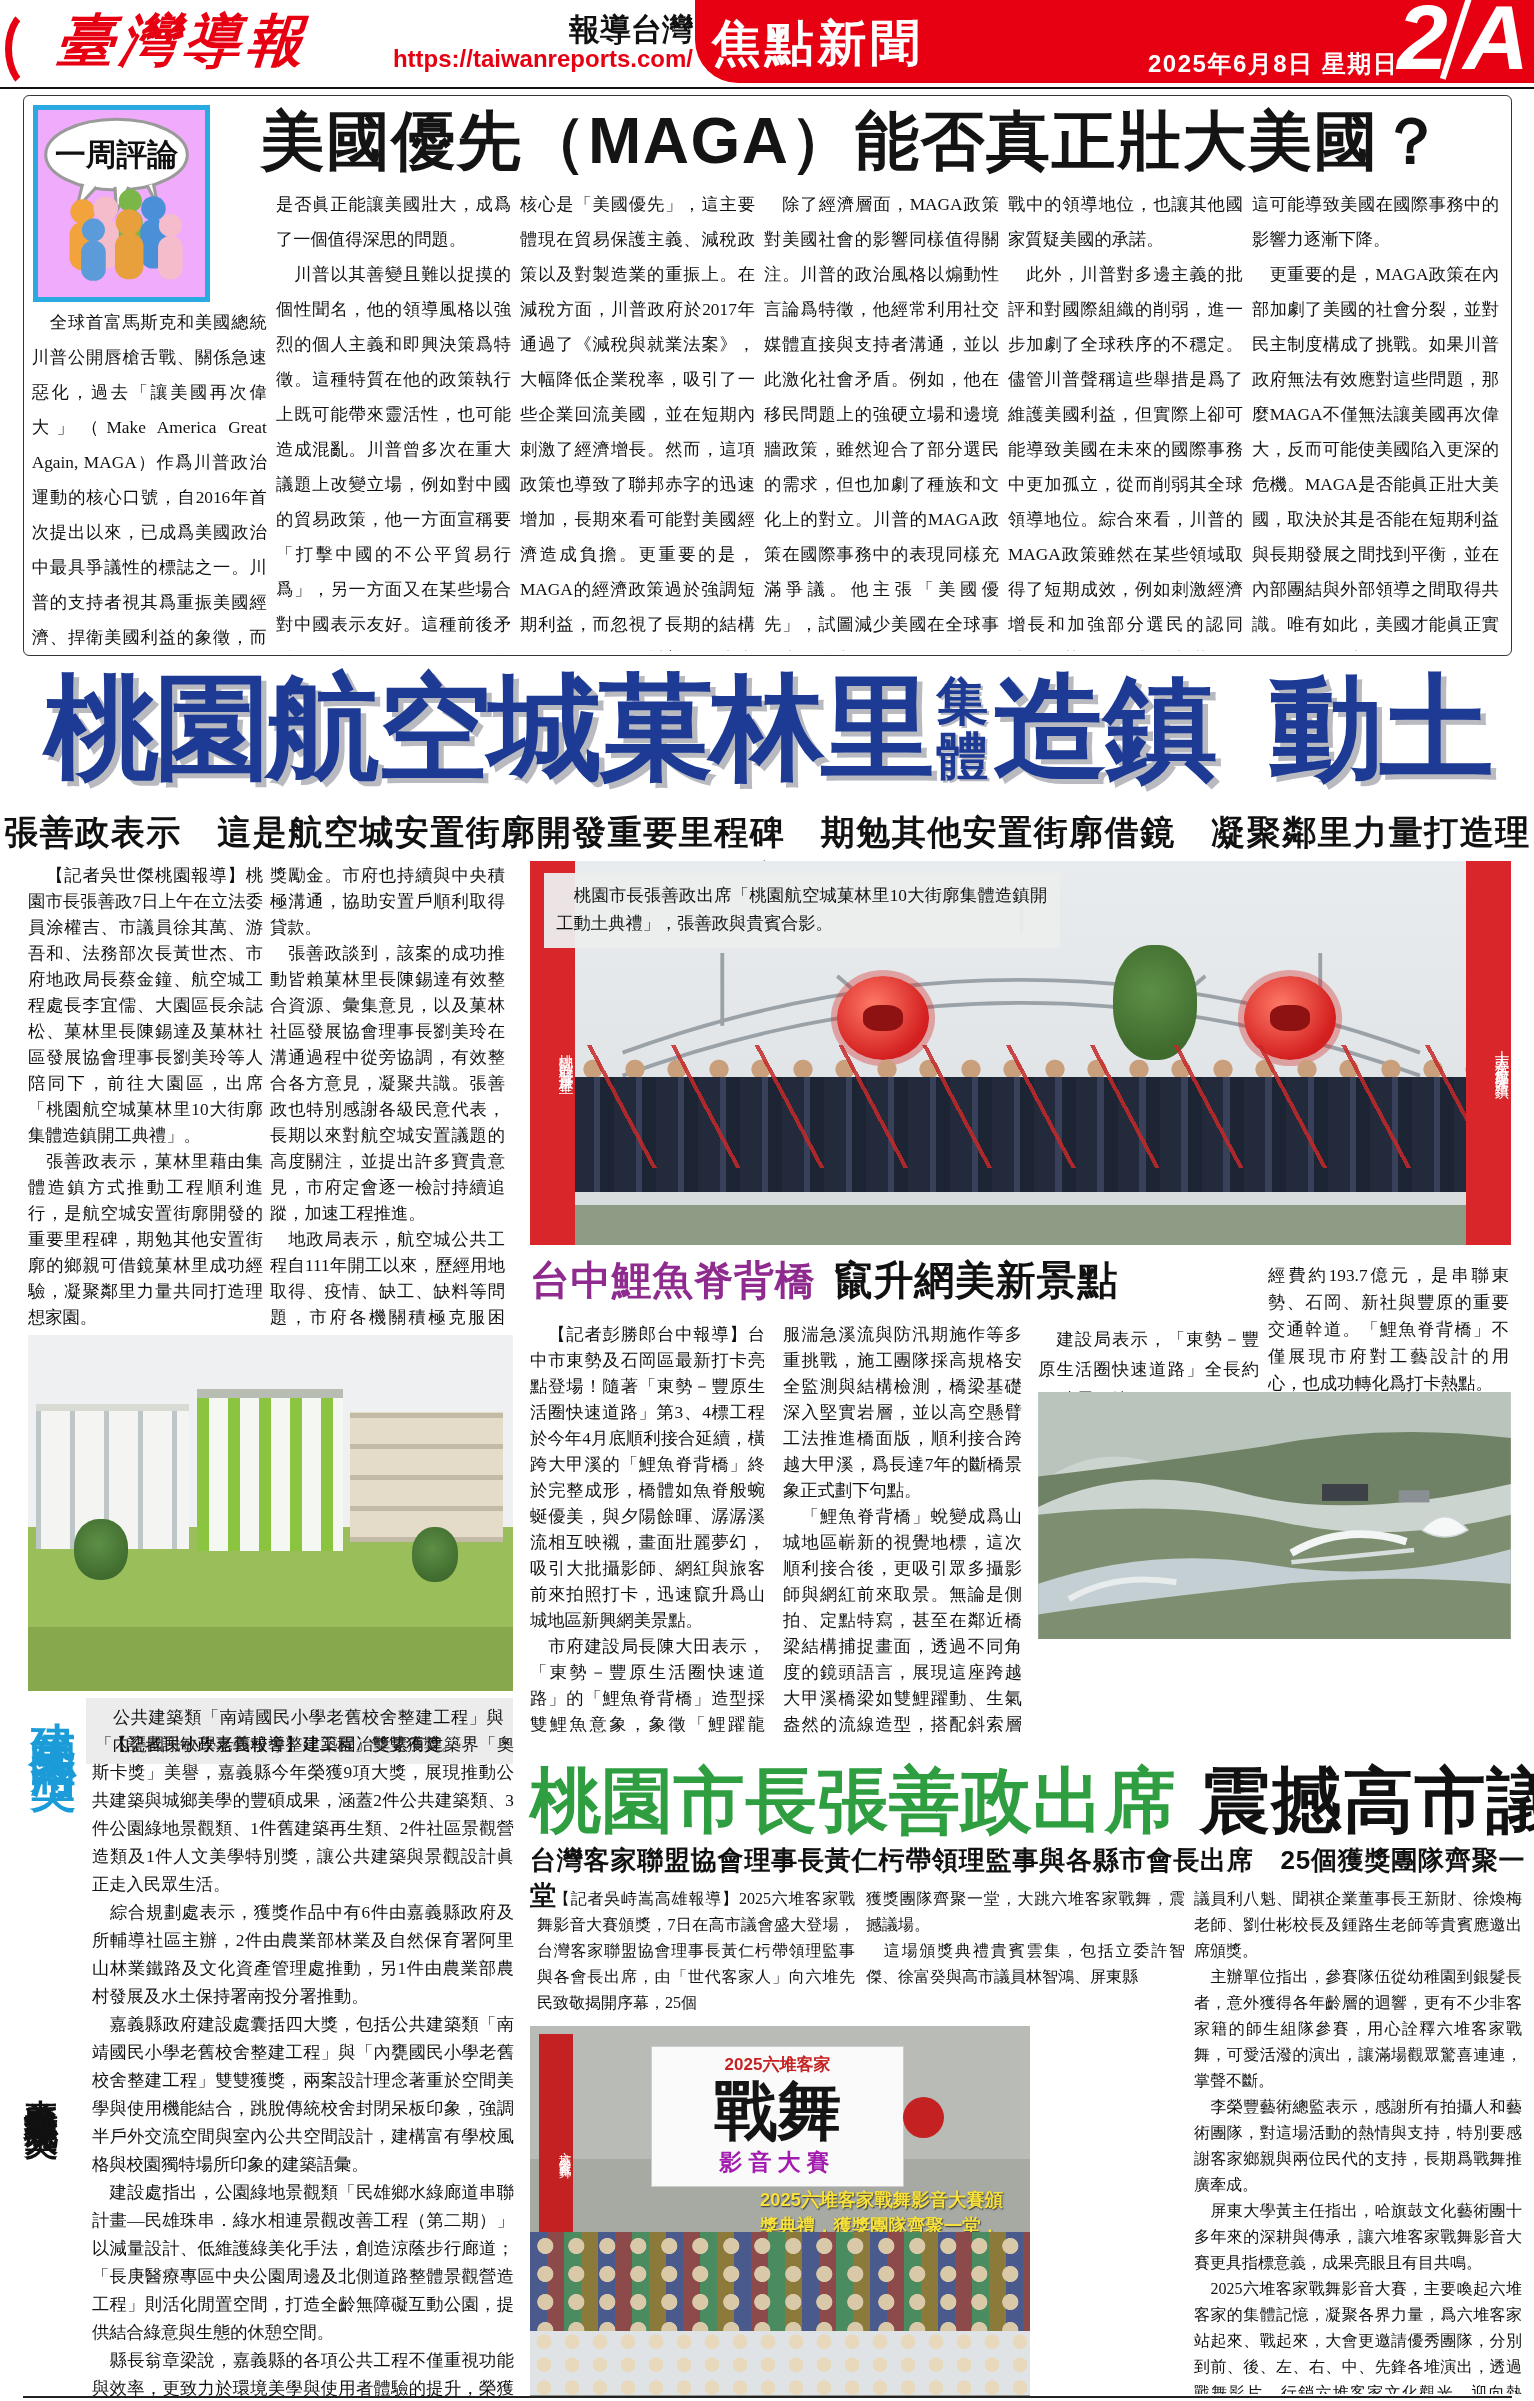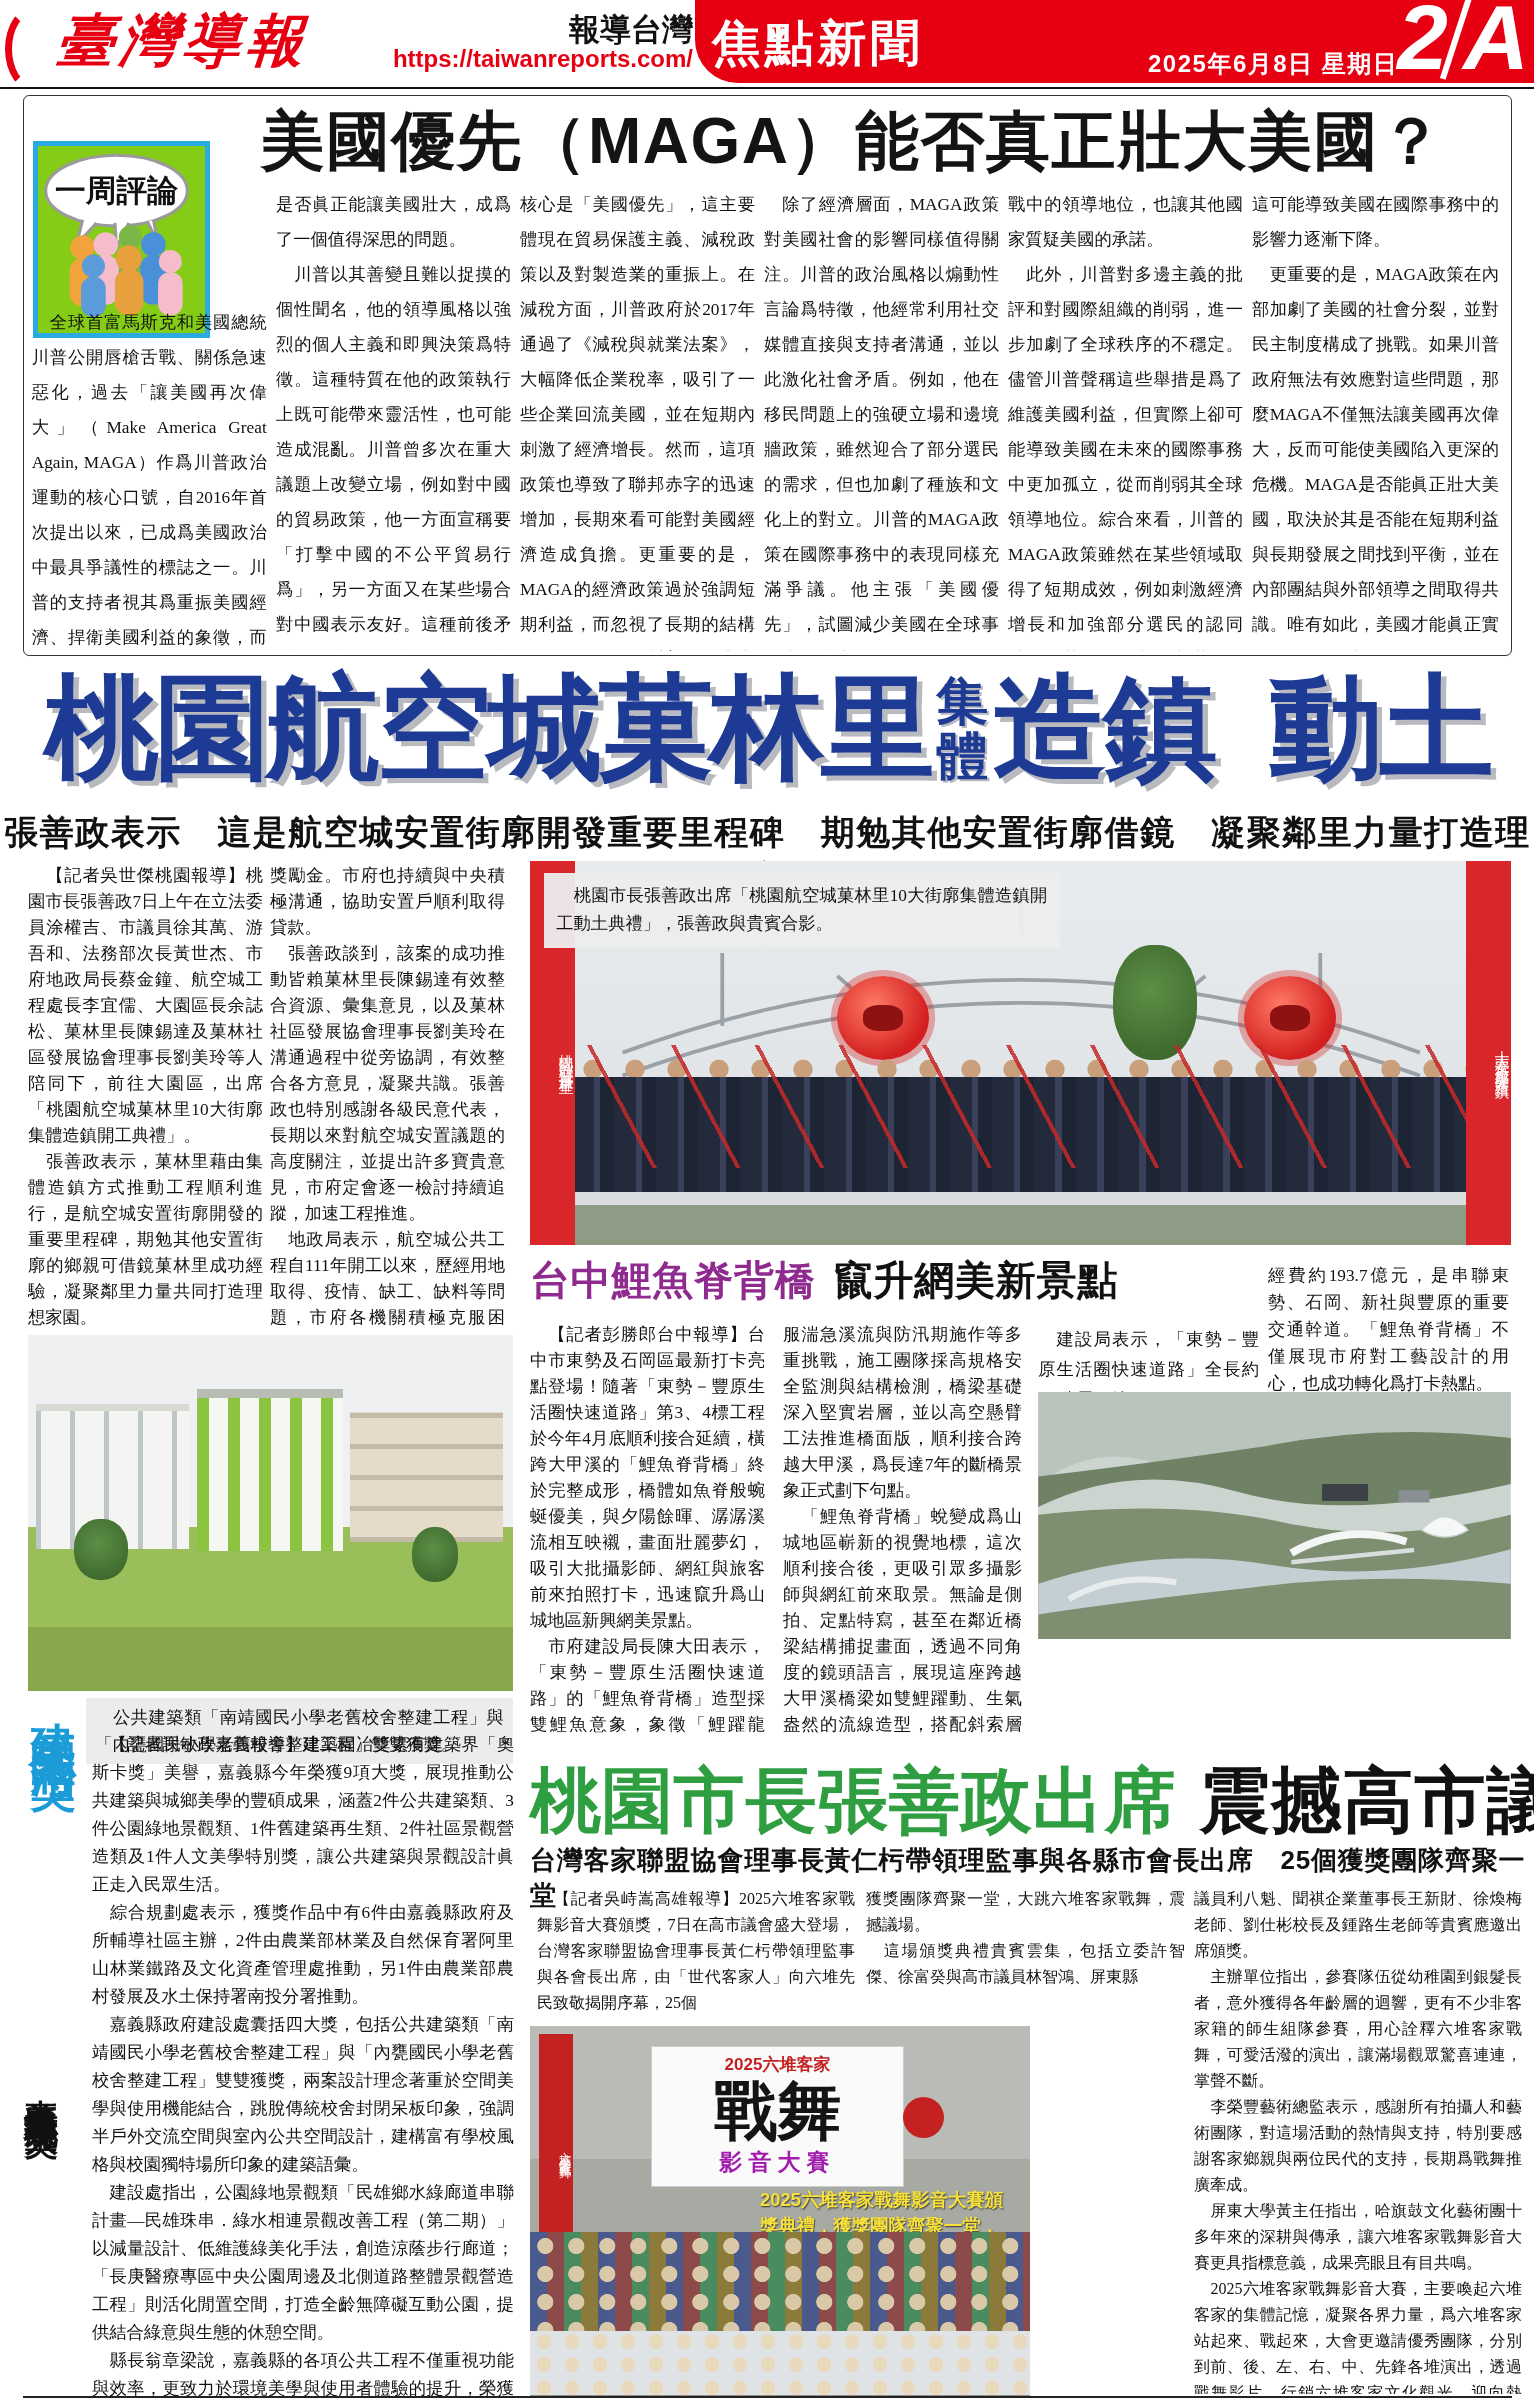--- a/index.html
+++ b/index.html
@@ -17,21 +17,21 @@
   .hdr-url{left:361px;top:45px;width:332px;text-align:right;color:#e60012;font-weight:bold;font-size:24px;}
   .redband{left:695px;top:0;width:840px;height:83px;background:#e60012;border-bottom-left-radius:43px;}
   .section-badge{left:712px;top:10.7px;font-size:49px;font-weight:900;color:#fff;letter-spacing:3.8px;}
   .hdr-date{left:1148px;top:48px;color:#fff;font-weight:bold;font-size:24px;letter-spacing:1.5px;}
   .pageno{right:6.1px;top:-4.6px;display:flex;align-items:flex-start;color:#fff;}
   .pageno .num,.pageno .let{font-size:91px;font-weight:900;font-style:italic;line-height:86px;}
   .pageno .slash{width:6.1px;height:86px;background:#fff;transform:rotate(18deg);margin:0 4.6px;}
   .hdr-rule{left:0;top:87px;width:1535px;height:1.5px;background:#111;}
   
   .combox{left:23px;top:95px;width:1487px;height:559px;border:1.5px solid #333;border-radius:6.1px;}
-  .badge-box{left:9.2px;top:9.2px;width:167px;height:187px;border:5.4px solid #29abe2;background:#84cc16;margin-top:36px;}
+  .badge-box{left:9.2px;top:9.2px;width:167px;height:187px;border:5.4px solid #29abe2;background:#f0abfc;}
   .c-headline{left:184px;top:1.5px;width:1289px;text-align:center;font-weight:900;font-size:64px;
               letter-spacing:1.5px;color:#141414;}
   .ccol{top:91px;width:235px;height:464px;font-size:17.3px;line-height:35px;}
   
   .mega{left:0;top:654px;width:1535px;height:150px;display:flex;align-items:center;justify-content:center;}
   .mega-main,.mega-tail,.mega-tail2{font-size:114px;font-weight:900;color:#1d3a94;letter-spacing:-3.1px;
      text-shadow:5.4px 5.4px 0 rgba(125,130,140,.55);}
   .mega-stack{display:flex;flex-direction:column;margin:0 4.6px;font-size:52px;font-weight:900;color:#1d3a94;
      line-height:55px;text-shadow:2.3px 2.3px 0 rgba(125,130,140,.55);}
   .subhead{left:0;top:810px;width:1535px;text-align:center;font-weight:900;font-size:34px;letter-spacing:1.5px;}

